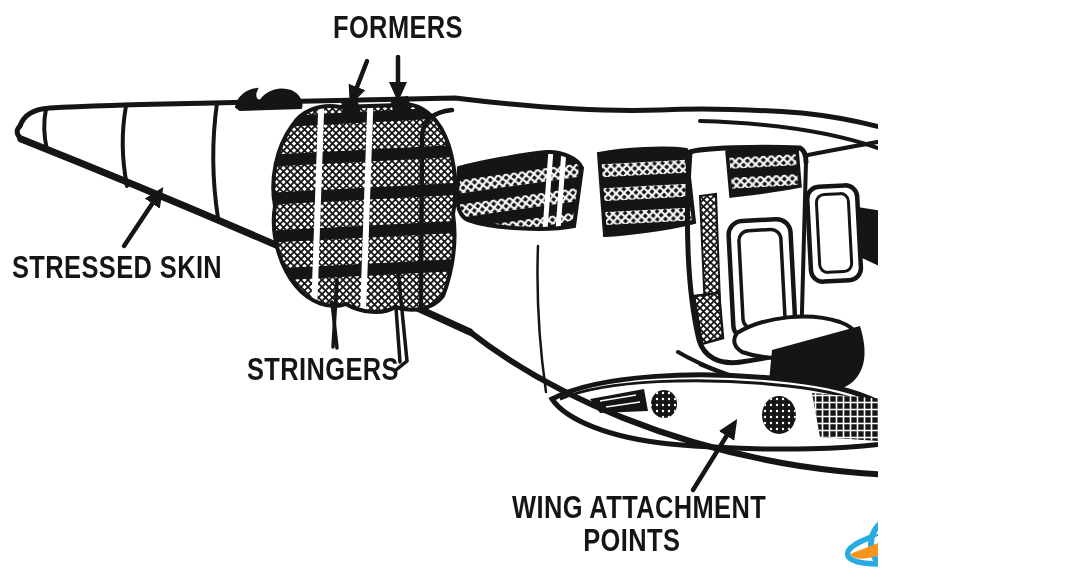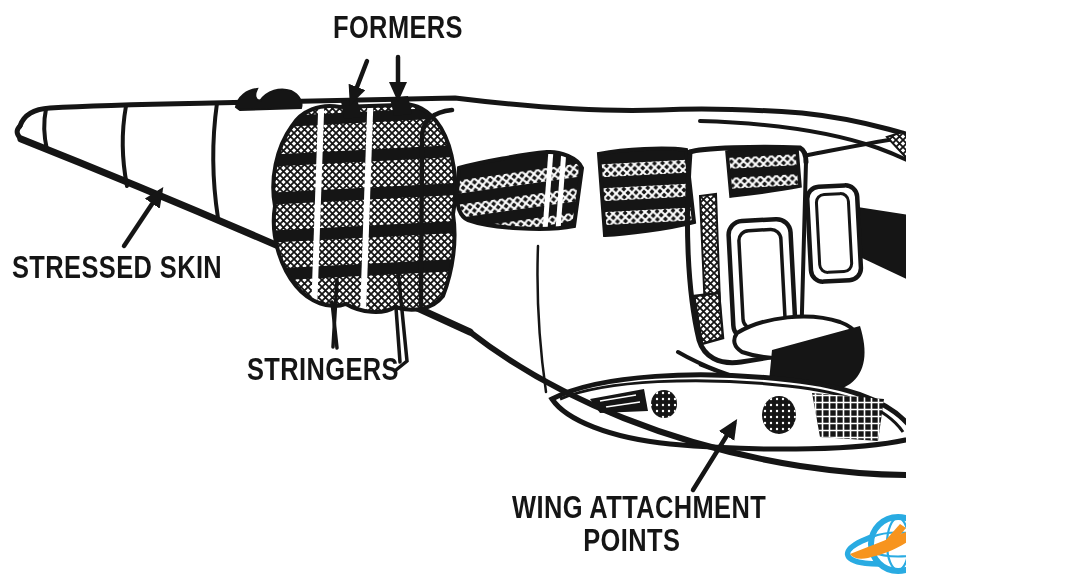--- a/index.html
+++ b/index.html
@@ -1,18 +1,18 @@
 <!DOCTYPE html>
 <html><head>
 <meta charset="utf-8">
 <style>
   html,body { margin:0; padding:0; background:#ffffff; }
   .stage {
     position:relative; width:878px; height:583px; background:#ffffff;
-    overflow:hidden; font-family:"Liberation Sans", sans-serif;padding-left:28px;
+    overflow:hidden; font-family:"Liberation Sans", sans-serif;
   }
   .drawing { position:absolute; left:0; top:0; }
   .lbl {
     position:absolute; font-weight:700; color:#151515;
     transform:scaleX(0.82); transform-origin:0 0;
     white-space:nowrap; letter-spacing:0.5px; line-height:1.05;
     z-index:2;
   }
   .lbl-formers   { left:333px; top:12px;  font-size:31px; }
   .lbl-stressed  { left:12px;  top:252px; font-size:31px; }

